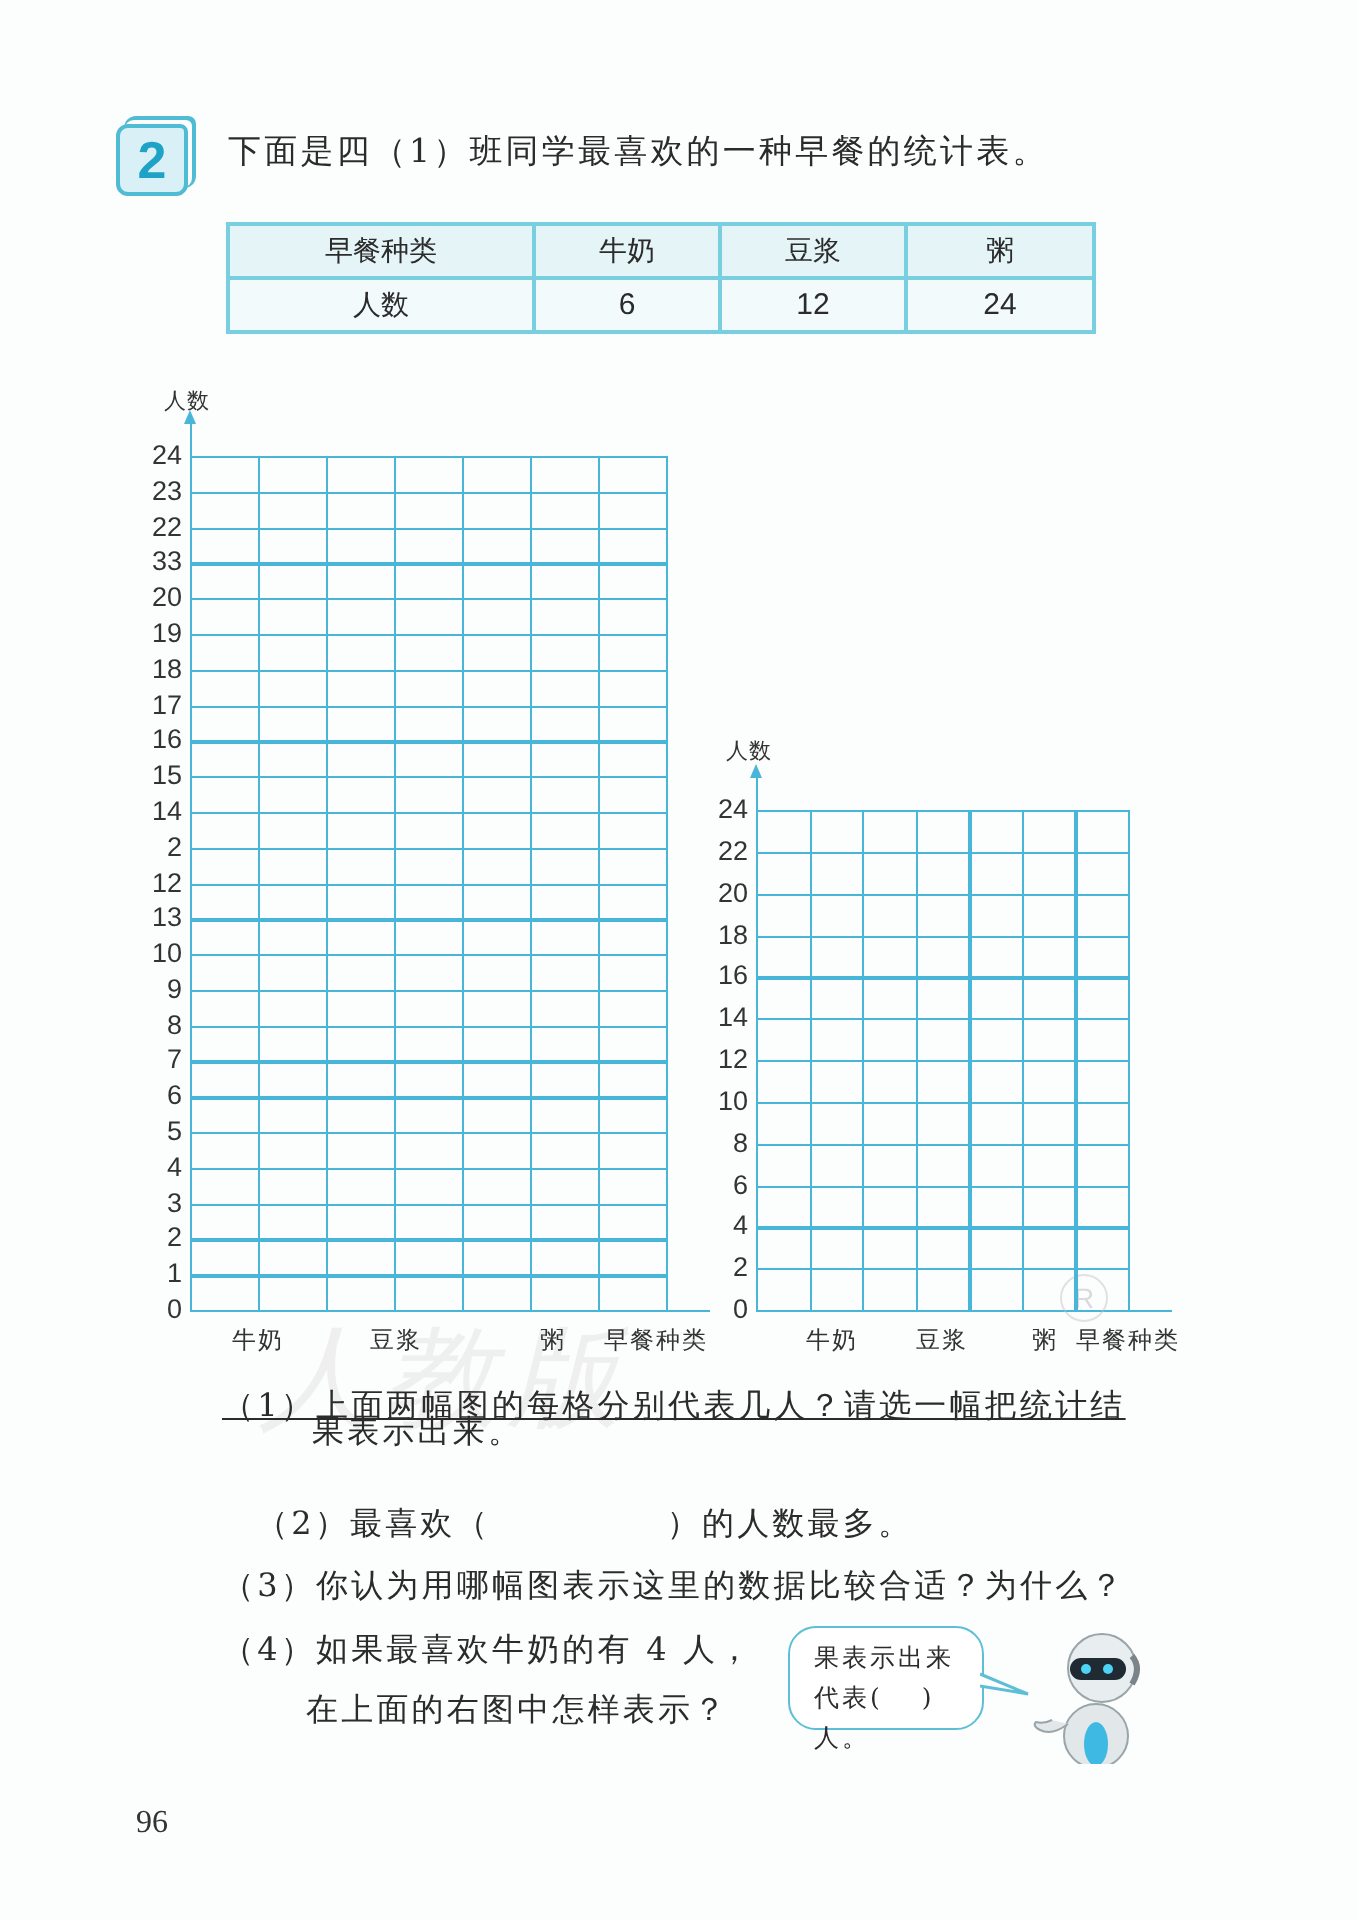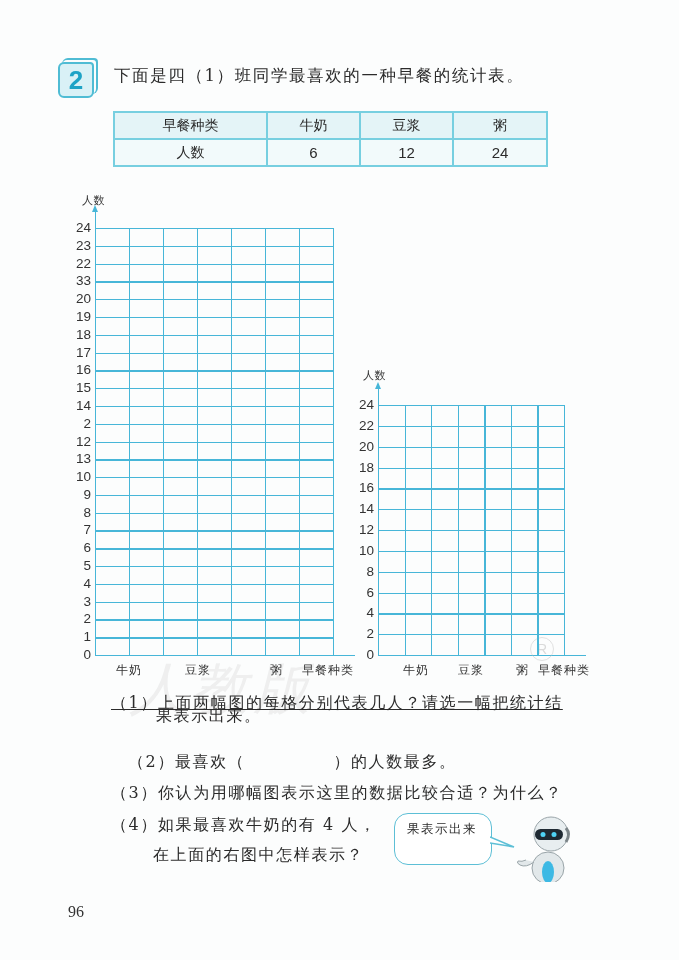--- a/index.html
+++ b/index.html
@@ -212,20 +212,21 @@
 <div class="question" style="left:111px; top:783px;">
   <span>（3）</span><span>你认为用哪幅图表示这里的数据比较合适？为什么？</span>
 </div>
 <div class="question" style="left:111px; top:815px;">
   <span>（4）</span><span>如果最喜欢牛奶的有 4 人，</span>
 </div>
 <div class="question" style="left:153px; top:845px;">在上面的右图中怎样表示？</div>
 
 <div class="bubble">
   <div>果表示出来</div>
+  <div>代表(　 )人。</div>
 </div>
 <svg class="abs" style="left:490px; top:835px;" width="26" height="16">
   <path d="M0 2 L24 12 L0 8" fill="#fff" stroke="#5dbfd6" stroke-width="1.5"></path>
 </svg>
 
 <svg class="abs" style="left:508px; top:810px;" width="70" height="72" viewBox="0 0 70 72">
   <ellipse cx="40" cy="58" rx="16" ry="16" fill="#e2e8ea" stroke="#9aa5a9" stroke-width="1"></ellipse>
   <ellipse cx="40" cy="62" rx="6" ry="11" fill="#3db9e4"></ellipse>
   <path d="M26 52 Q18 58 12 55 Q8 53 10 51 Q14 52 18 50" fill="#e2e8ea" stroke="#9aa5a9" stroke-width="1"></path>
   <circle cx="43" cy="24" r="17" fill="#e8eef0" stroke="#9aa5a9" stroke-width="1"></circle>

